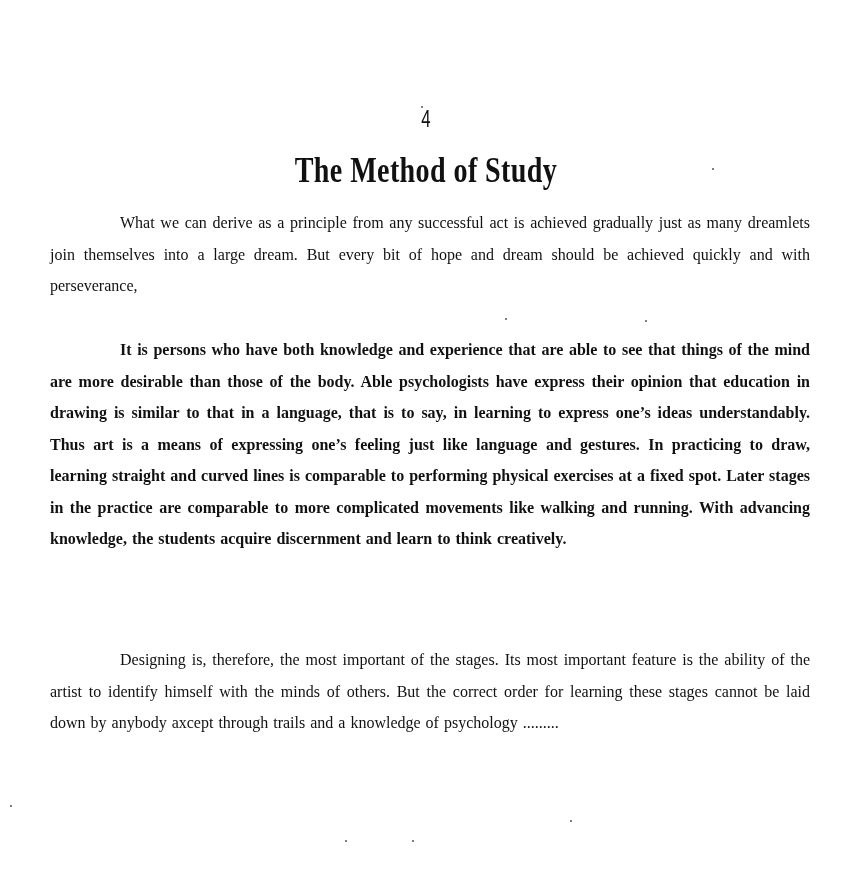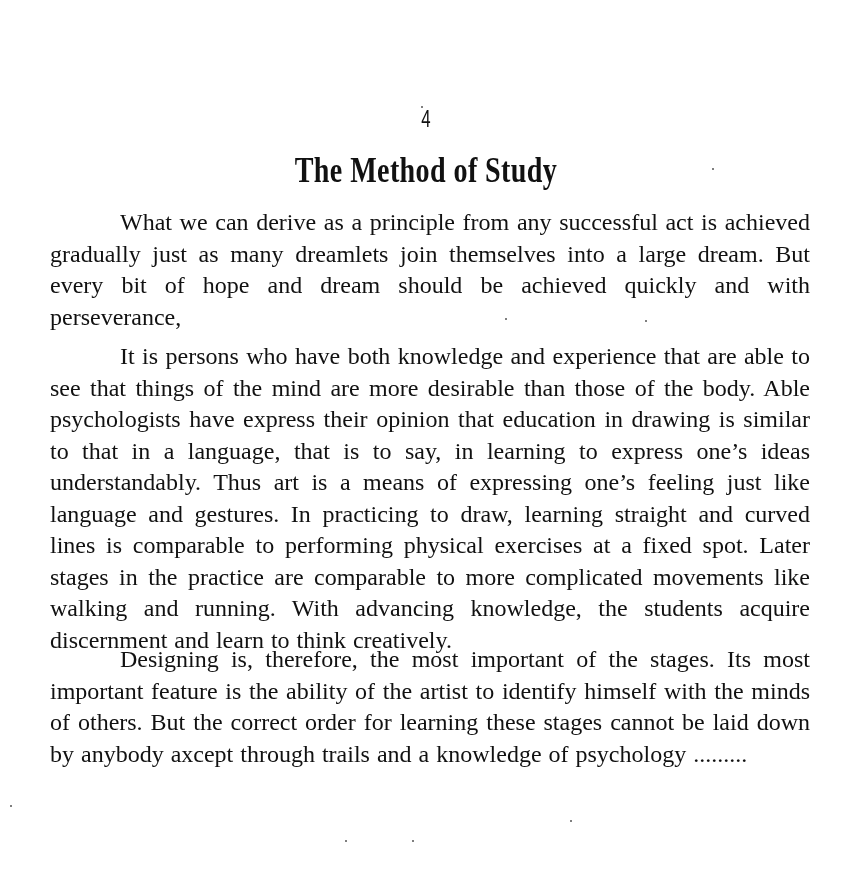--- a/index.html
+++ b/index.html
@@ -48,28 +48,28 @@
     transform-origin: 426px 0;
     margin: 0;
   }
   .body {
     position: absolute;
     left: 50px;
     width: 760px;
   }
   .para {
     margin: 0;
-    font-size: 24px;
+    font-size: 16px;
     line-height: 31.5px;
     text-align: justify;
     text-indent: 70px;
     word-spacing: 1px;
   }
   .p1 { top: 207px; }
-  .p2 { top: 341px; }
+  .p2 { top: 334px; font-weight: bold; }
   .p3 { top: 644px; }
   .speck {
     position: absolute;
     width: 2px; height: 2px;
     background: #555;
     border-radius: 50%;
   }
 </style>
 </head>
 <body>

